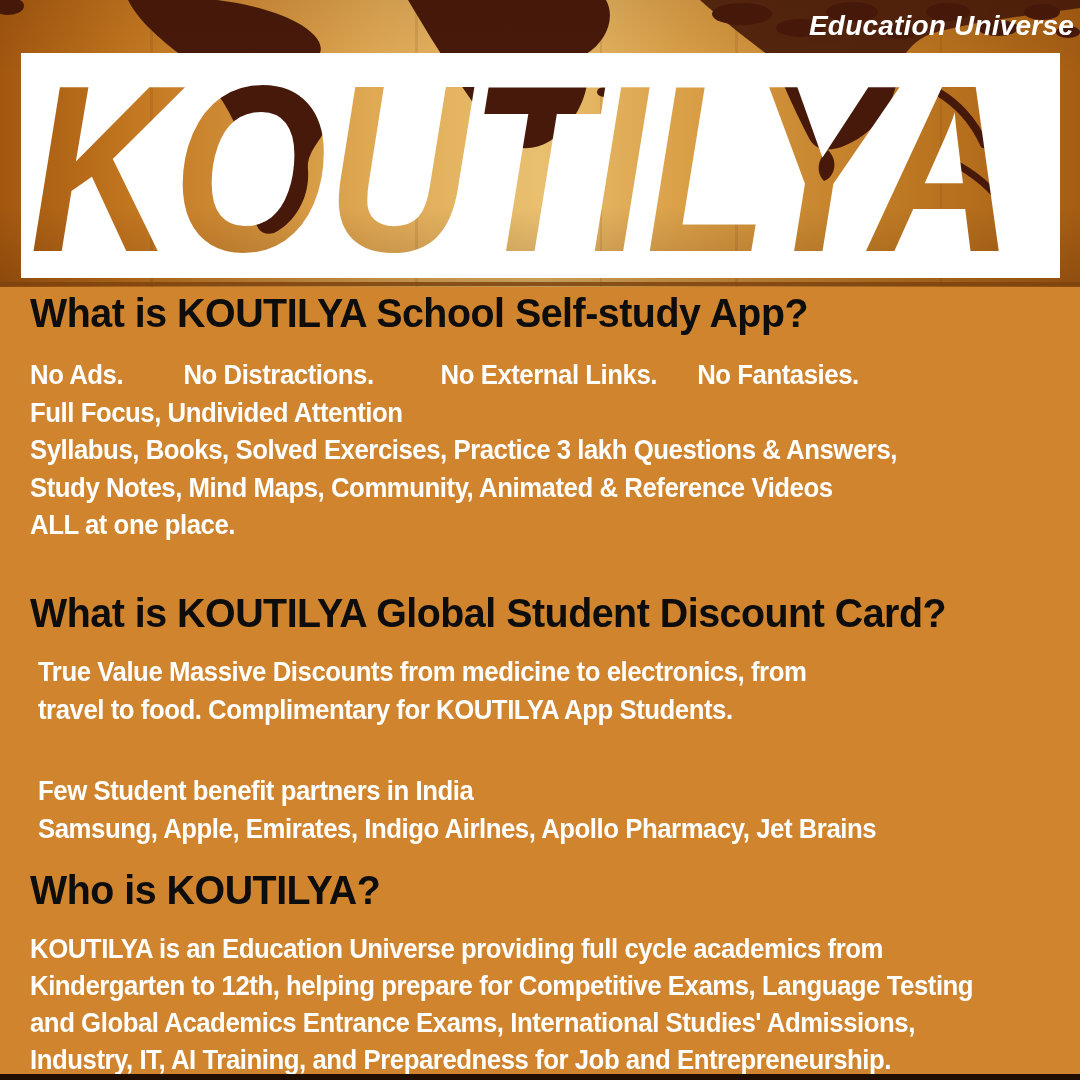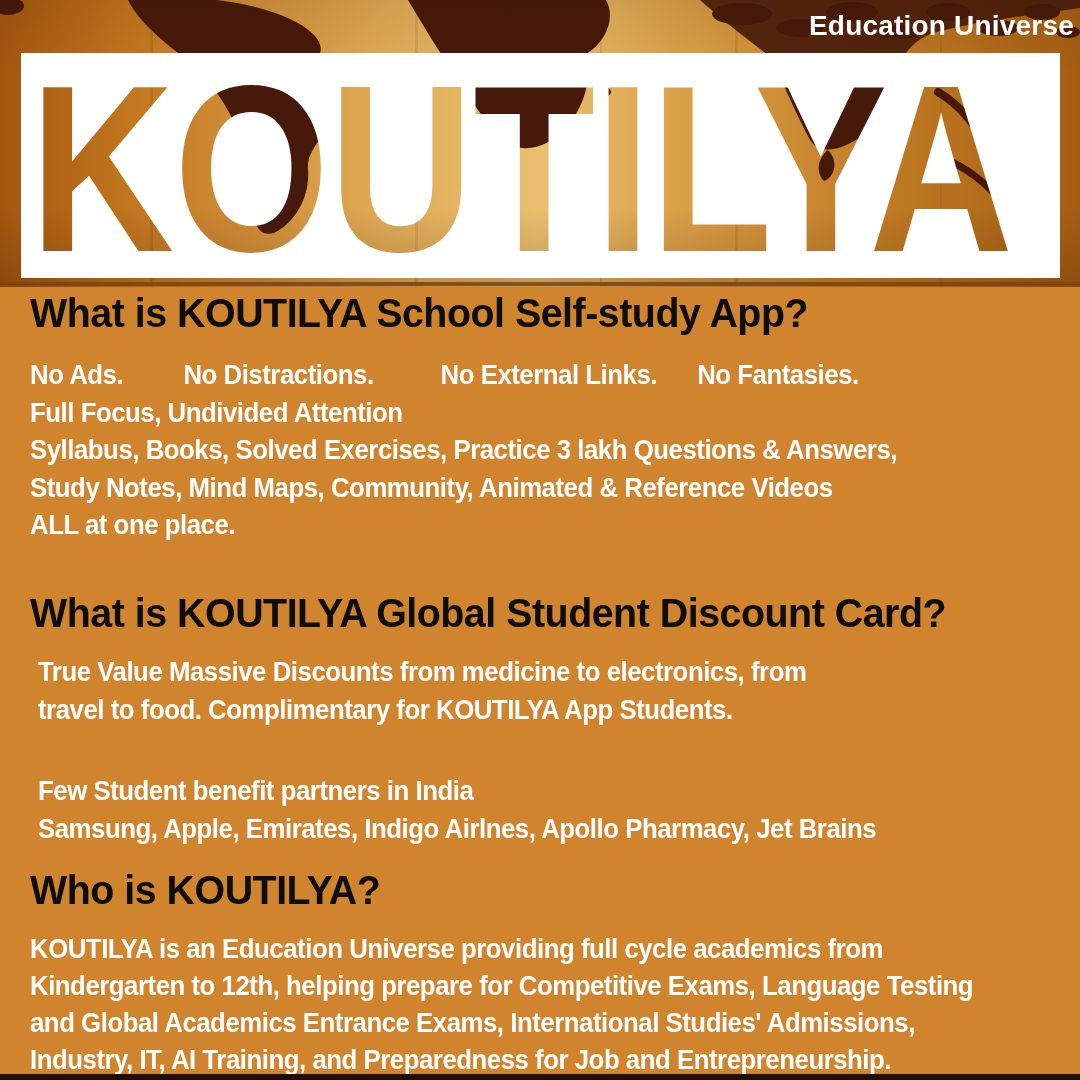--- a/index.html
+++ b/index.html
@@ -9,21 +9,21 @@
     width: 1080px;
     height: 1080px;
     background: #d0842e;
     overflow: hidden;
     font-family: "Liberation Sans", sans-serif;
   }
   
   .map-header {
     position: absolute;
     left: 0; top: 0;
-    width: 1076px; height: 287px;
+    width: 1076px; height: 287px; font-style: italic;
   }
   .map-header svg { display: block; }
   .tagline {
     position: absolute;
     top: 10px; right: 2px;
     color: #ffffff;
     font-size: 28px;
     font-weight: bold;
     letter-spacing: 0.2px;
     white-space: pre;

